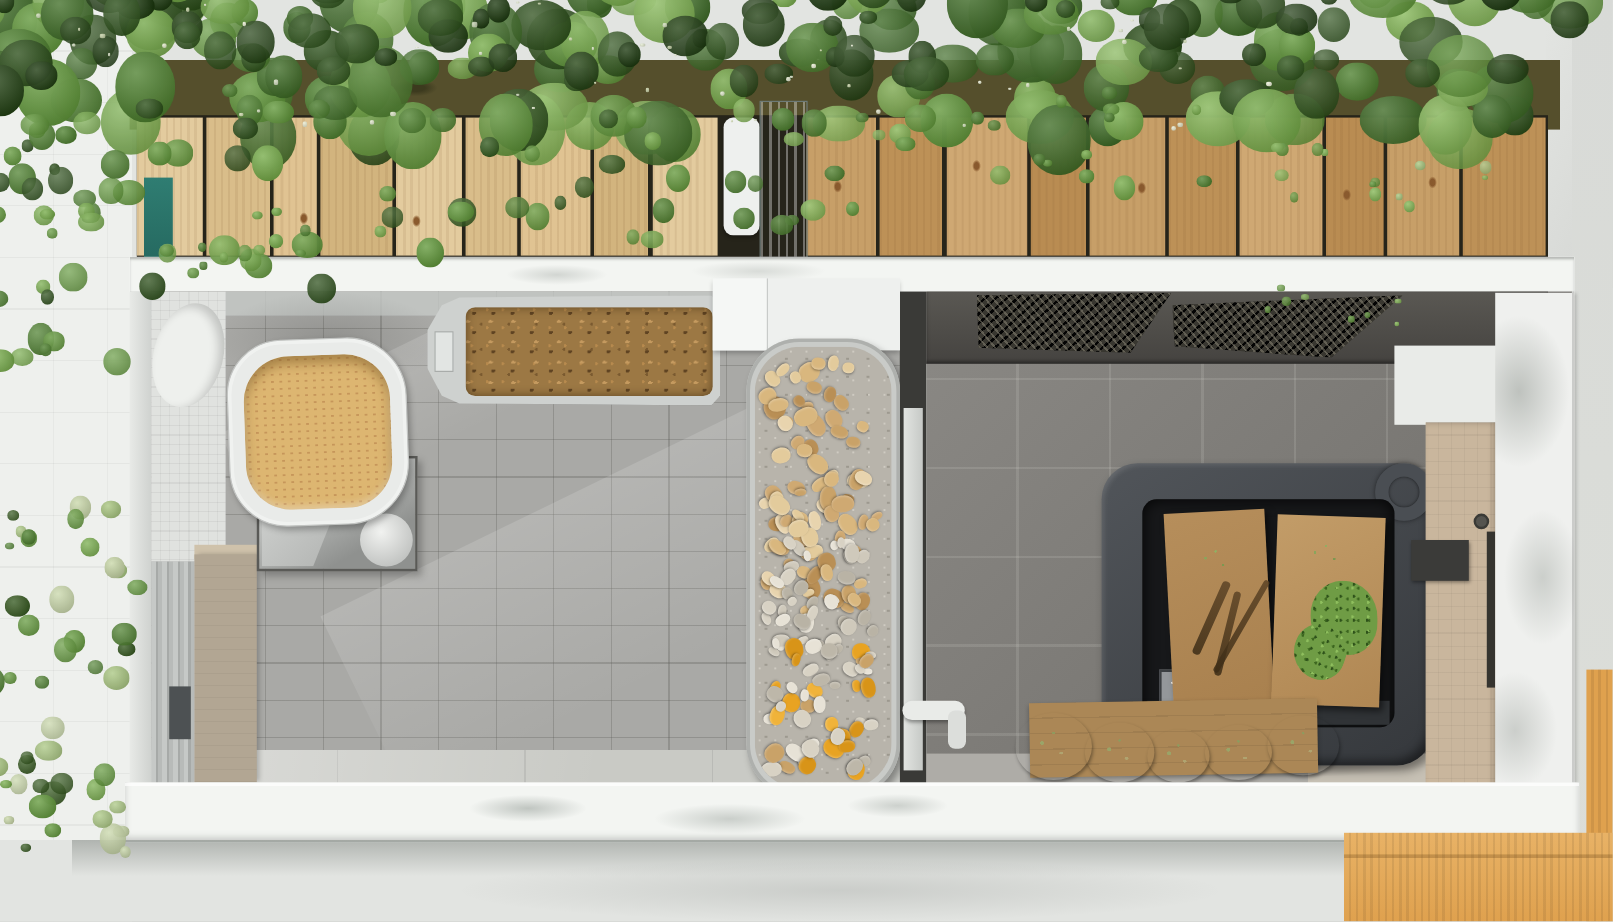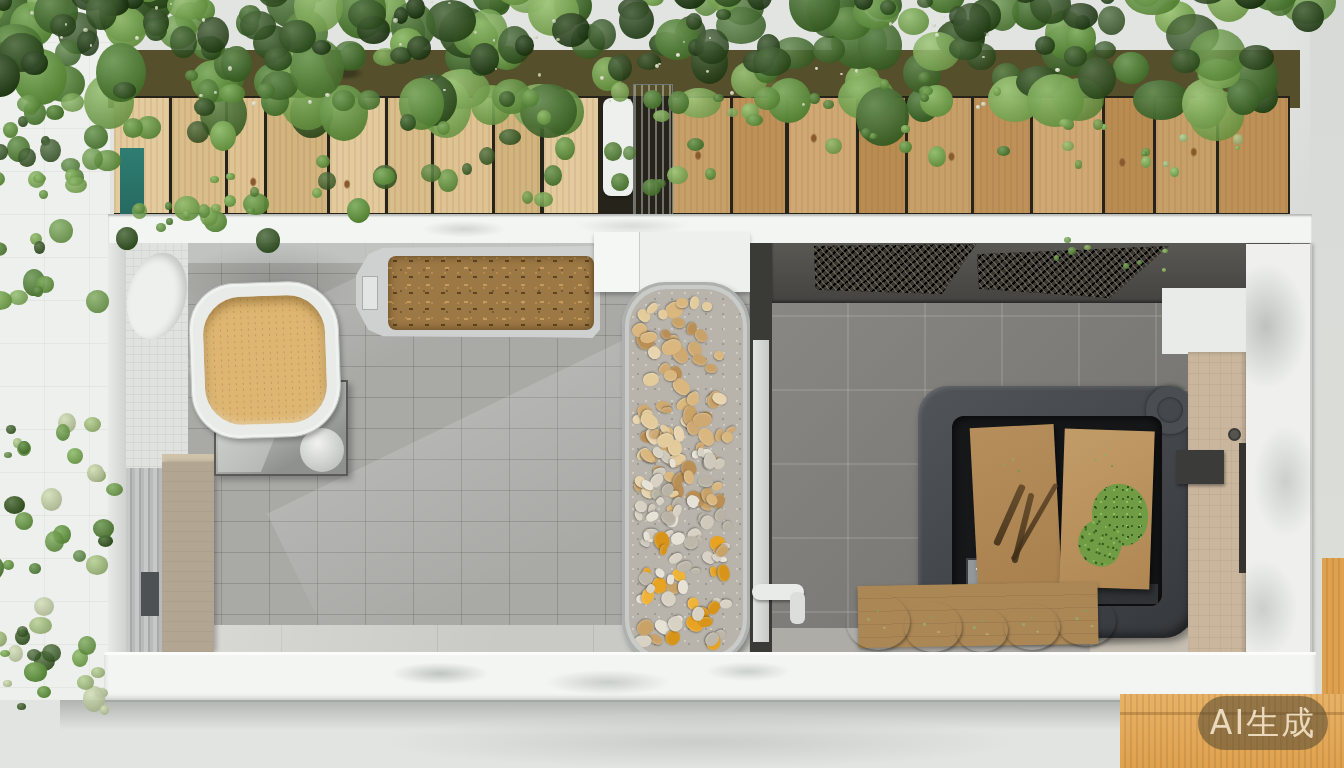--- a/index.html
+++ b/index.html
@@ -952,16 +952,13 @@
       <div style="left:1064.1px;top:236.8px;width:7.4px;height:6.5px;background-color:#639a3c;opacity:0.82;background-image:radial-gradient(circle at 35% 30%, rgba(255,255,255,.22), rgba(0,0,0,.18) 78%);" class="blob"></div>
       <div style="left:1161.7px;top:268.1px;width:4.5px;height:4.0px;background-color:#86b958;opacity:0.96;background-image:radial-gradient(circle at 35% 30%, rgba(255,255,255,.22), rgba(0,0,0,.18) 78%);" class="blob"></div>
       <div style="left:1162.1px;top:248.9px;width:5.7px;height:4.5px;background-color:#86b958;opacity:0.93;background-image:radial-gradient(circle at 35% 30%, rgba(255,255,255,.22), rgba(0,0,0,.18) 78%);" class="blob"></div>
       <div style="left:1136.9px;top:259.9px;width:4.7px;height:4.8px;background-color:#639a3c;opacity:0.84;background-image:radial-gradient(circle at 35% 30%, rgba(255,255,255,.22), rgba(0,0,0,.18) 78%);" class="blob"></div>
       <div style="left:1067.9px;top:247.0px;width:8.5px;height:7.6px;background-color:#639a3c;opacity:0.83;background-image:radial-gradient(circle at 35% 30%, rgba(255,255,255,.22), rgba(0,0,0,.18) 78%);" class="blob"></div>
       <div style="left:1123.0px;top:262.5px;width:5.7px;height:6.6px;background-color:#639a3c;opacity:0.89;background-image:radial-gradient(circle at 35% 30%, rgba(255,255,255,.22), rgba(0,0,0,.18) 78%);" class="blob"></div>
       <div style="left:1053.7px;top:255.1px;width:5.8px;height:6.1px;background-color:#639a3c;opacity:0.85;background-image:radial-gradient(circle at 35% 30%, rgba(255,255,255,.22), rgba(0,0,0,.18) 78%);" class="blob"></div>
       <div style="left:1084.4px;top:245.0px;width:6.5px;height:4.9px;background-color:#86b958;opacity:0.84;background-image:radial-gradient(circle at 35% 30%, rgba(255,255,255,.22), rgba(0,0,0,.18) 78%);" class="blob"></div>
     </div>
 
-  <div class="watermark">
-    <span>AI生成</span>
-  </div>
 </div>
 
 </body></html>

